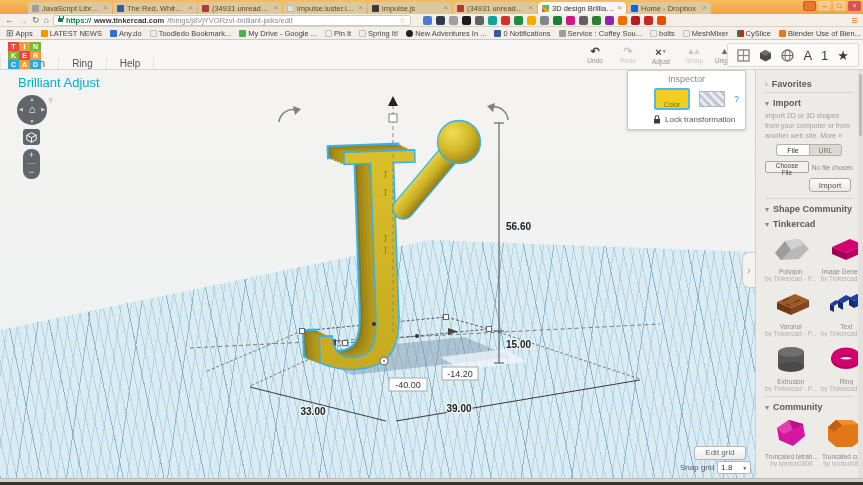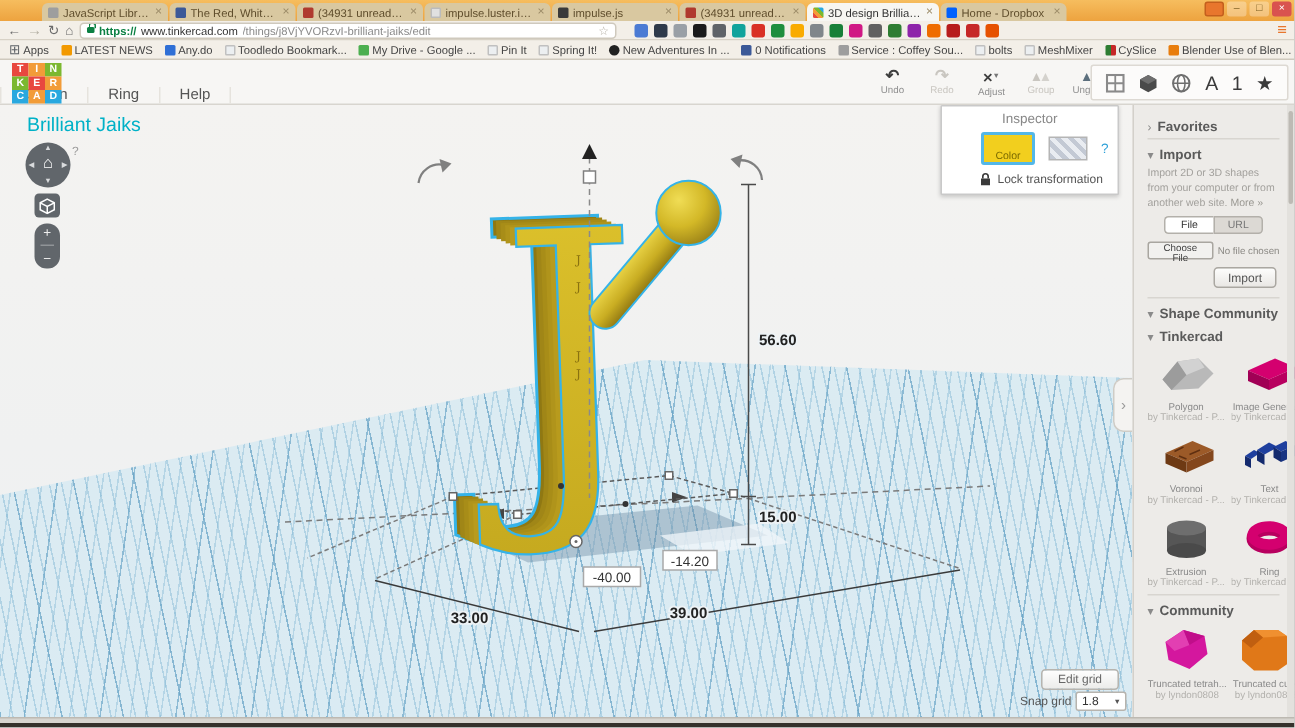--- a/index.html
+++ b/index.html
@@ -19,21 +19,21 @@
   .win-btn.close{background:#d9534f;color:#fff}
 
   
   .addressbar{height:13px;background:#f3efe8;display:flex;align-items:center;gap:4px;padding:0 5px;border-bottom:1px solid #d8d2c6}
   .nav-ic{color:#6b6b6b;font-size:9px;line-height:9px}
   .nav-ic.dim{color:#b5b0a5}
   .urlbox{flex:0 0 358px;height:11px;background:#fff;border:1px solid #cfc9bd;border-radius:3px;display:flex;align-items:center;padding:0 4px;gap:3px;font-size:7.5px;overflow:hidden;white-space:nowrap}
   .lockpad{width:5px;height:4px;background:#0b8043;border-radius:1px;position:relative;flex:none}
   .lockpad::before{content:"";position:absolute;left:1px;top:-3px;width:3px;height:3px;border:1px solid #0b8043;border-bottom:none;border-radius:2px 2px 0 0}
   .url-scheme{color:#0b8043;font-weight:bold}
-  .url-host{color:#333;font-weight:normal}
+  .url-host{color:#333;font-weight:bold}
   .url-path{color:#8a8a8a;overflow:hidden;text-overflow:ellipsis}
   .url-star{margin-left:auto;color:#b5b0a5;font-size:8px}
   .ext-icons{display:flex;gap:4px;margin-left:8px;align-items:center}
   .ext{width:9px;height:9px;border-radius:2px}
   .menu-btn{margin-left:auto;color:#e8762d;font-size:11px;line-height:11px;font-weight:bold}
 
   
   .bookmarksbar{height:13px;background:#f3efe8;border-bottom:1px solid #cfc9bd;display:flex;align-items:center;gap:8px;padding:0 6px;font-size:7.5px;color:#444;overflow:hidden}
   .bm{display:flex;align-items:center;gap:2px;white-space:nowrap}
   .bm-ic{width:7px;height:7px;border-radius:1px;flex:none}
@@ -439,21 +439,21 @@
         <text class="dimbox-text" x="460" y="307" text-anchor="middle">-14.20</text>
 
         <rect x="299.5" y="258.5" width="5" height="5" fill="#fff" stroke="#666"></rect>
         <rect x="443.5" y="244.5" width="5" height="5" fill="#fff" stroke="#666"></rect>
         <rect x="486.5" y="256.5" width="5" height="5" fill="#fff" stroke="#666"></rect>
         <rect x="342.5" y="270.5" width="5" height="5" fill="#fff" stroke="#666"></rect>
         <circle cx="374" cy="254" r="2" fill="#333"></circle>
         <circle cx="417" cy="266" r="2" fill="#333"></circle>
       </svg>
 
-      <div class="design-title">Brilliant Jaiks</div>
+      <div class="design-title">Brilliant Adjust</div>
       <span class="canvas-help">?</span>
 
       <div class="orbit">
         <span class="n">▲</span>
         <span class="home">⌂</span>
         <span class="s">▼</span>
         <span class="w">◀</span>
         <span class="e">▶</span>
       </div>
       <div class="cubebtn">

